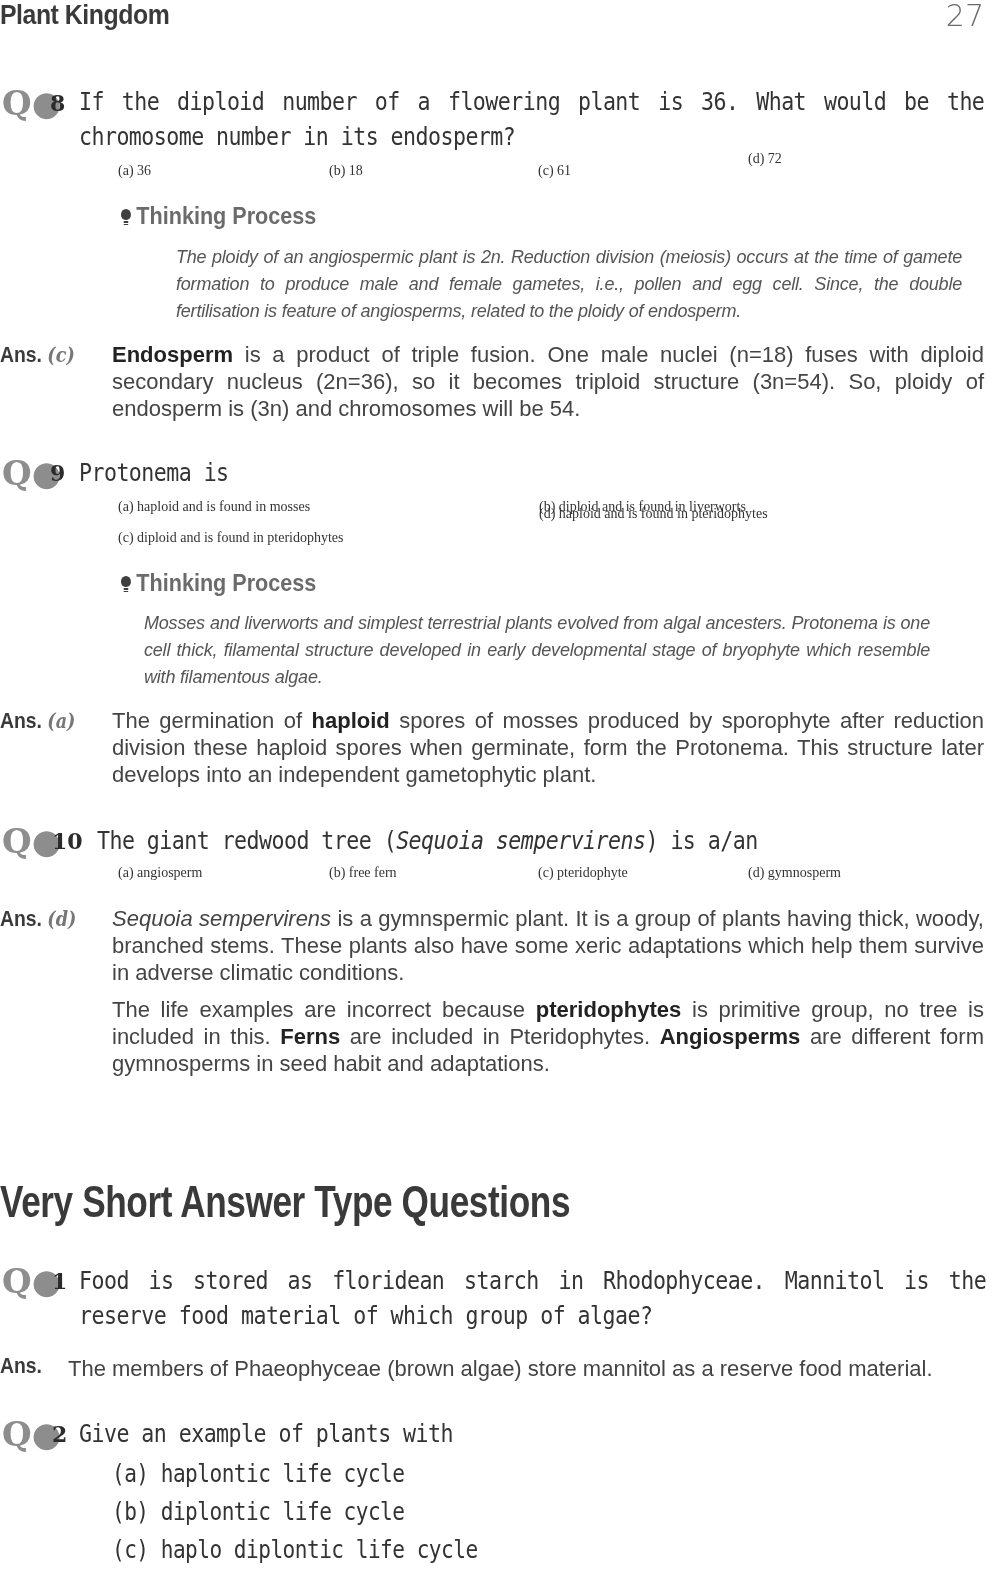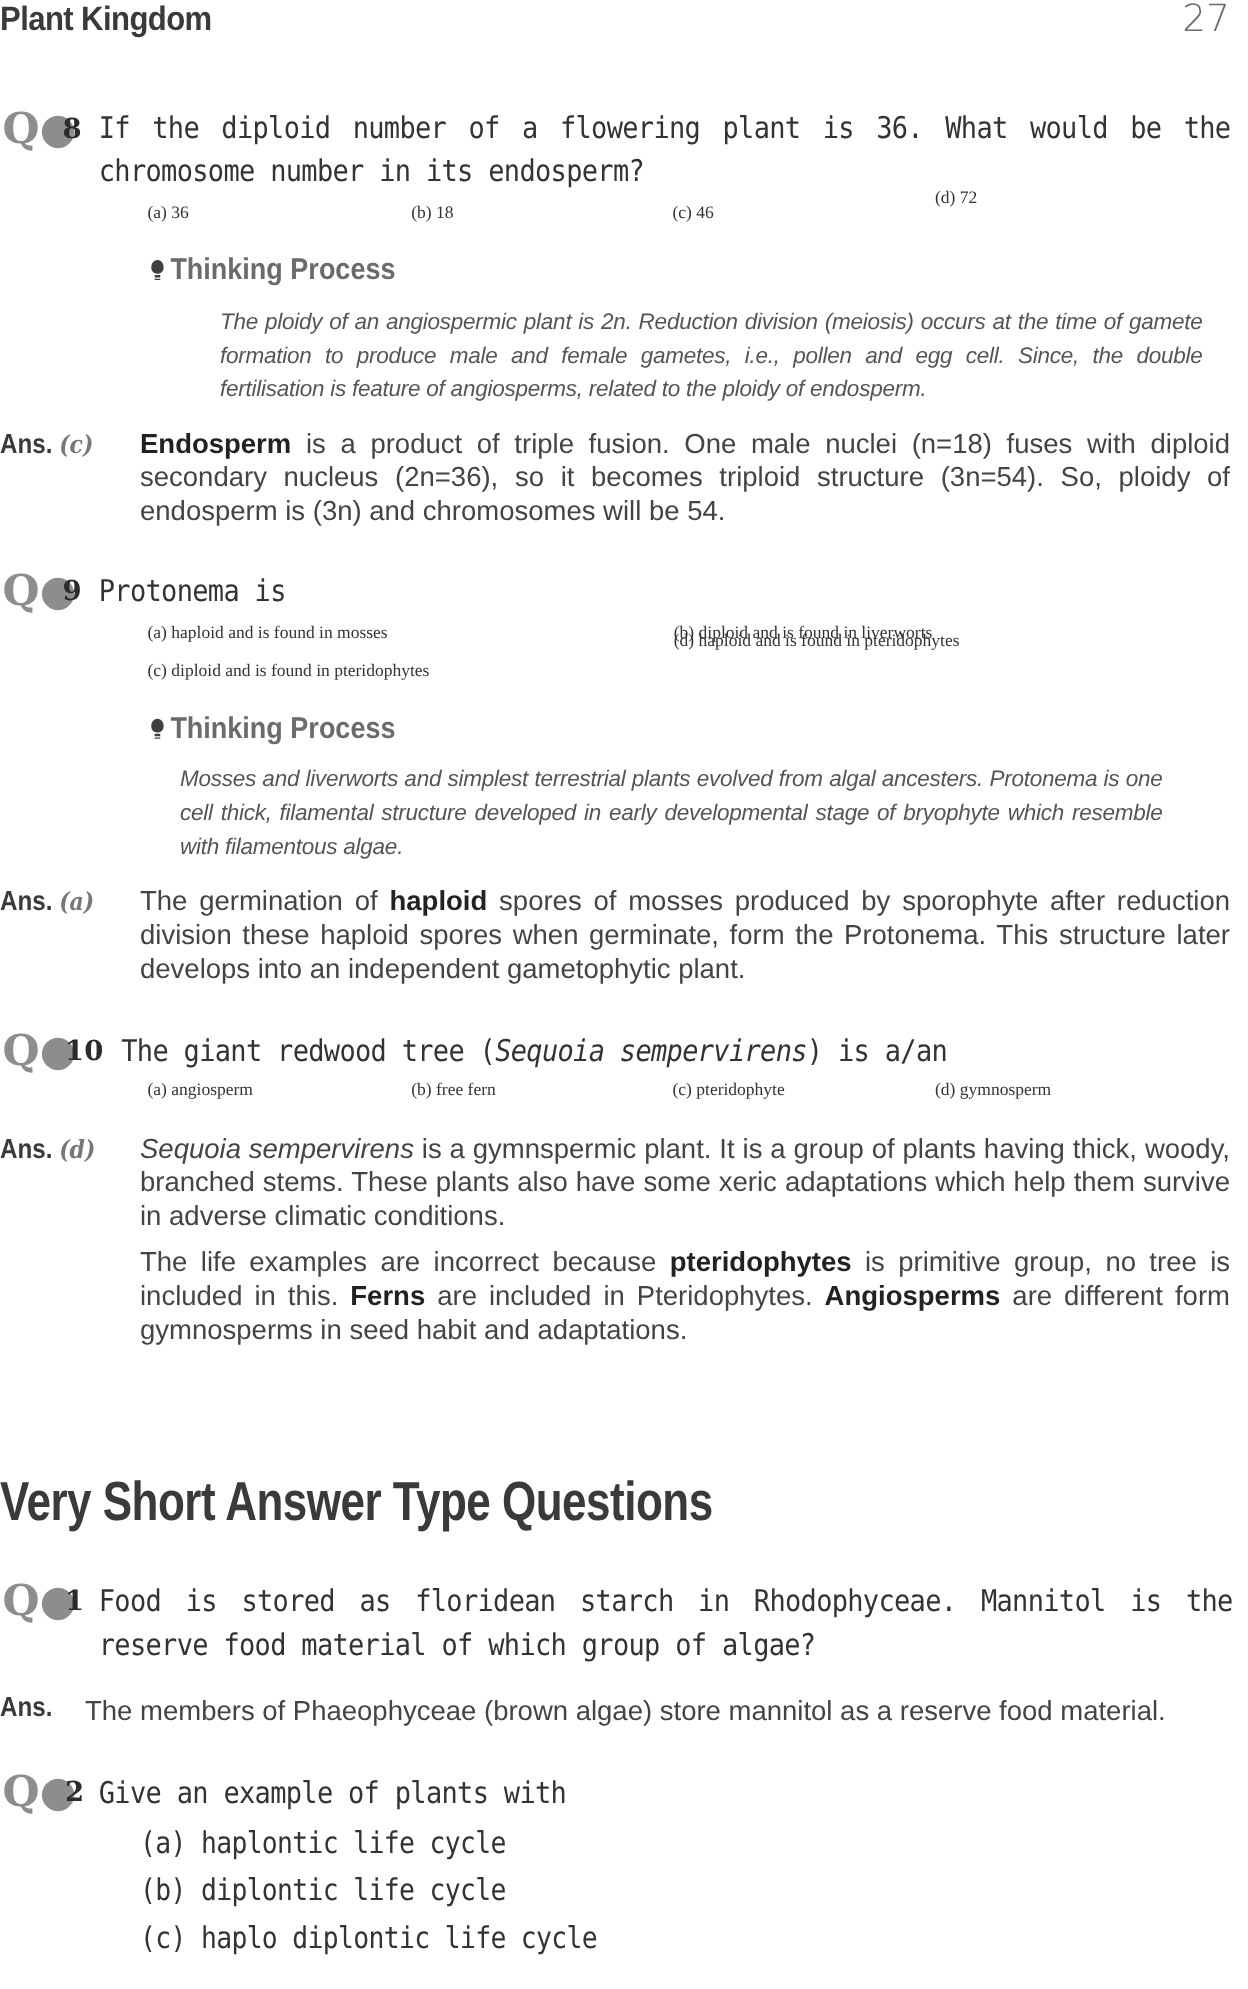--- a/index.html
+++ b/index.html
@@ -42,21 +42,21 @@
 <div class="abs" style="left:2px; top:86px;">
   <span class="qmark">Q</span><span class="qmark dot">●</span>
 </div>
 <div class="abs qnum" style="left:50px; top:90px;">8</div>
 <div class="abs qtext" style="left:79px; top:85px; width:1015px;">
   <div style="word-spacing:6px;">If the diploid number of a flowering plant is 36. What would be the</div>
   <div>chromosome number in its endosperm?</div>
 </div>
 <div class="abs opt" style="left:118px; top:163px;">(a) 36</div>
 <div class="abs opt" style="left:329px; top:163px;">(b) 18</div>
-<div class="abs opt" style="left:538px; top:163px;">(c) 46</div>
+<div class="abs opt" style="left:538px; top:163px;">(c) 61</div>
 <div class="abs opt" style="left:748px; top:151px;">(d) 72</div>
 
 <div class="abs tp-head" style="left:121px; top:202px;">
   <span class="bulb"><span class="glass"></span><span class="base1"></span><span class="base2"></span></span><span>Thinking Process</span>
 </div>
 <div class="abs tp-body" style="left:144px; top:244px;margin-left:32px;">The ploidy of an angiospermic plant is 2n. Reduction division (meiosis) occurs at the time of gamete formation to produce male and female gametes, i.e., pollen and egg cell. Since, the double fertilisation is feature of angiosperms, related to the ploidy of endosperm.</div>
 
 <div class="abs ans-label" style="left:0; top:342px;">
   <span>Ans.</span> <span class="ans-opt">(c)</span>
 </div>

